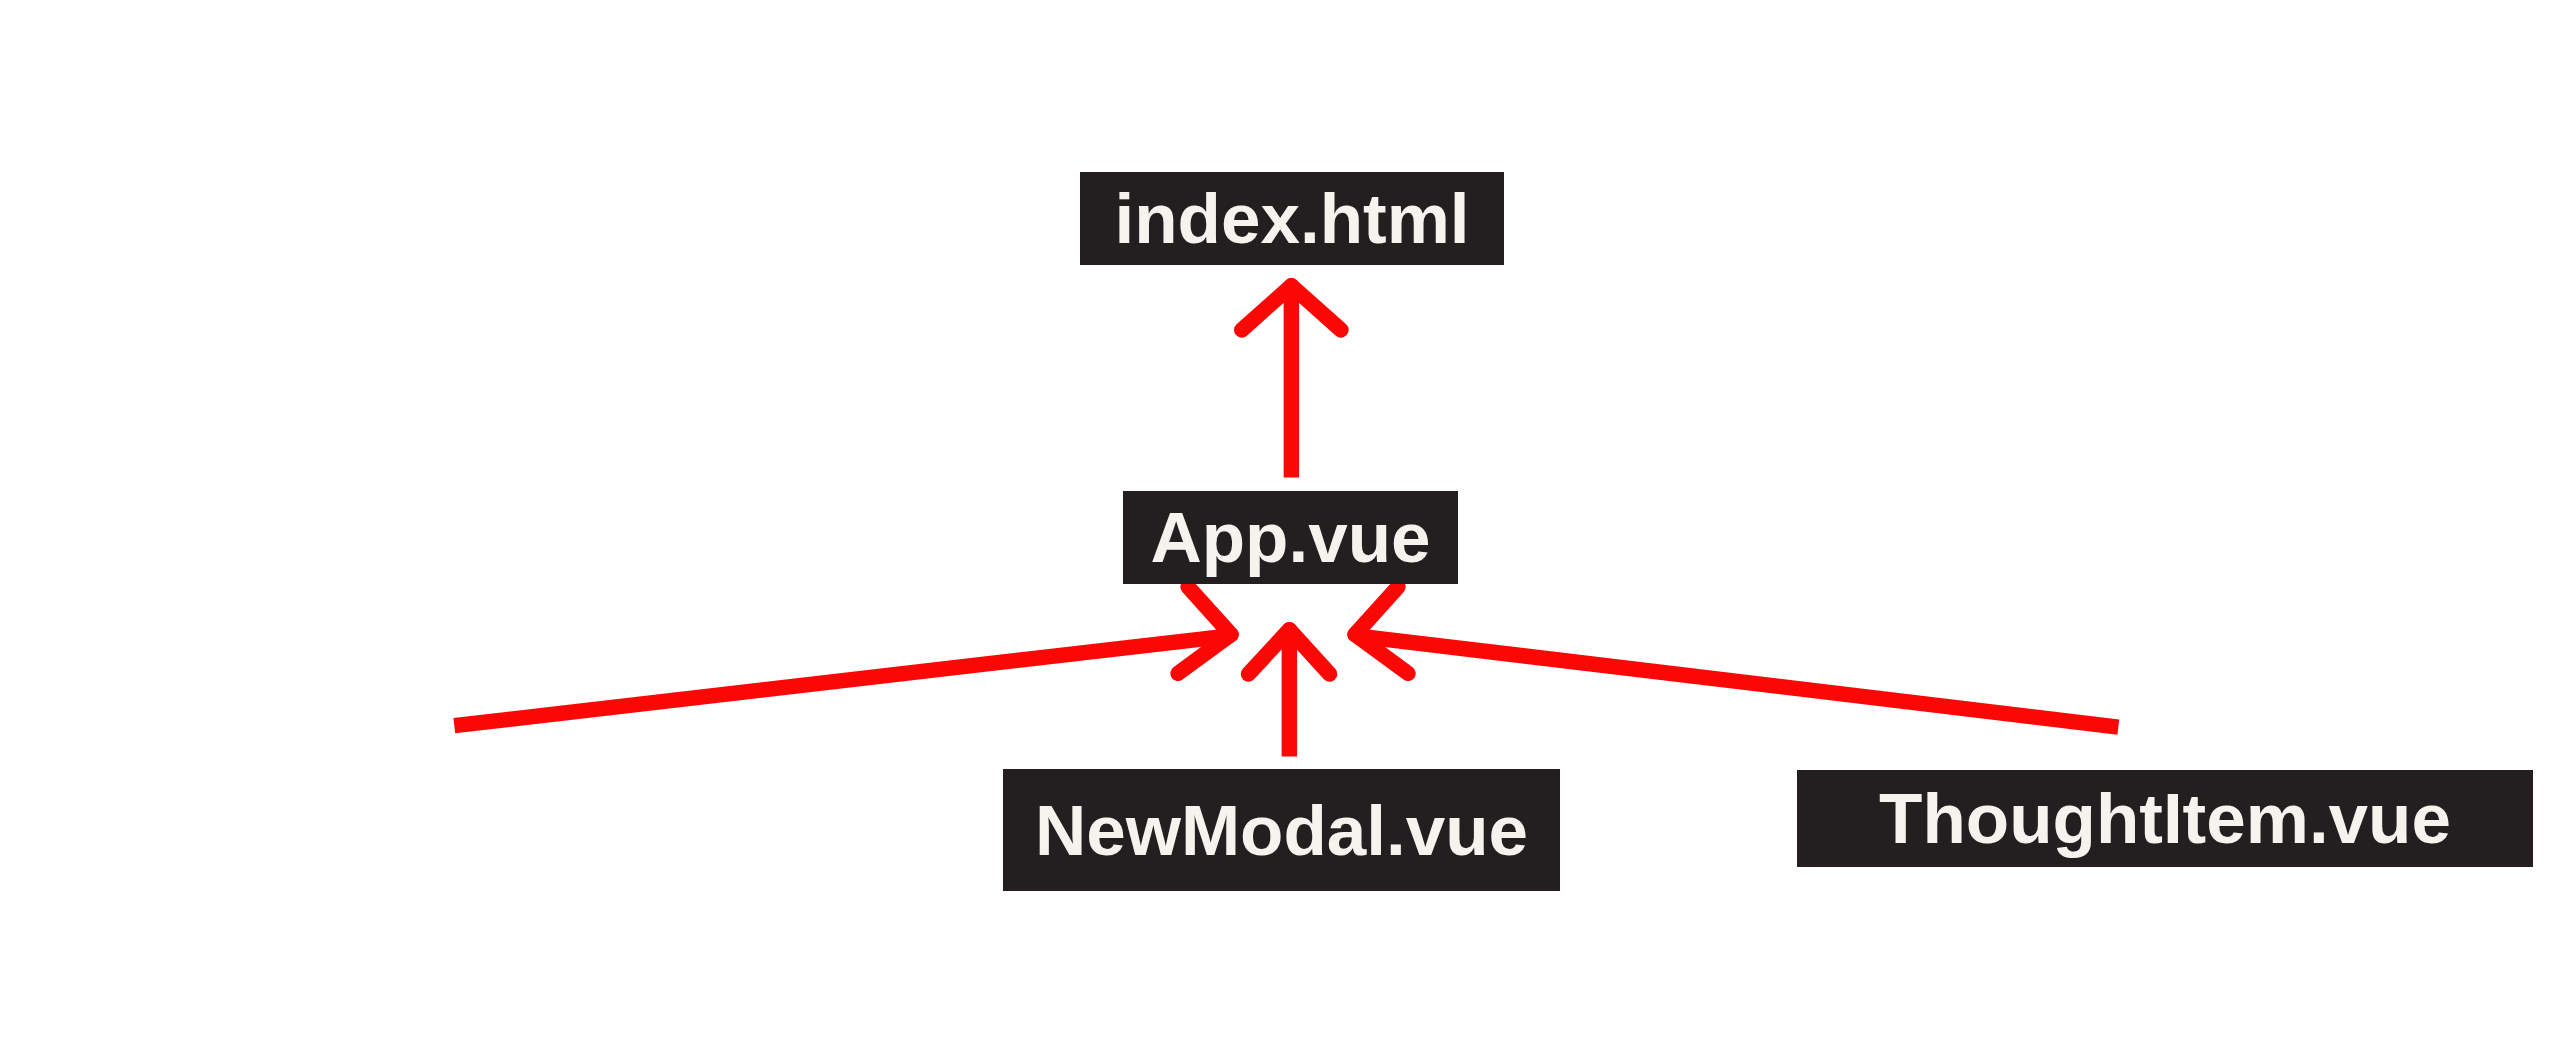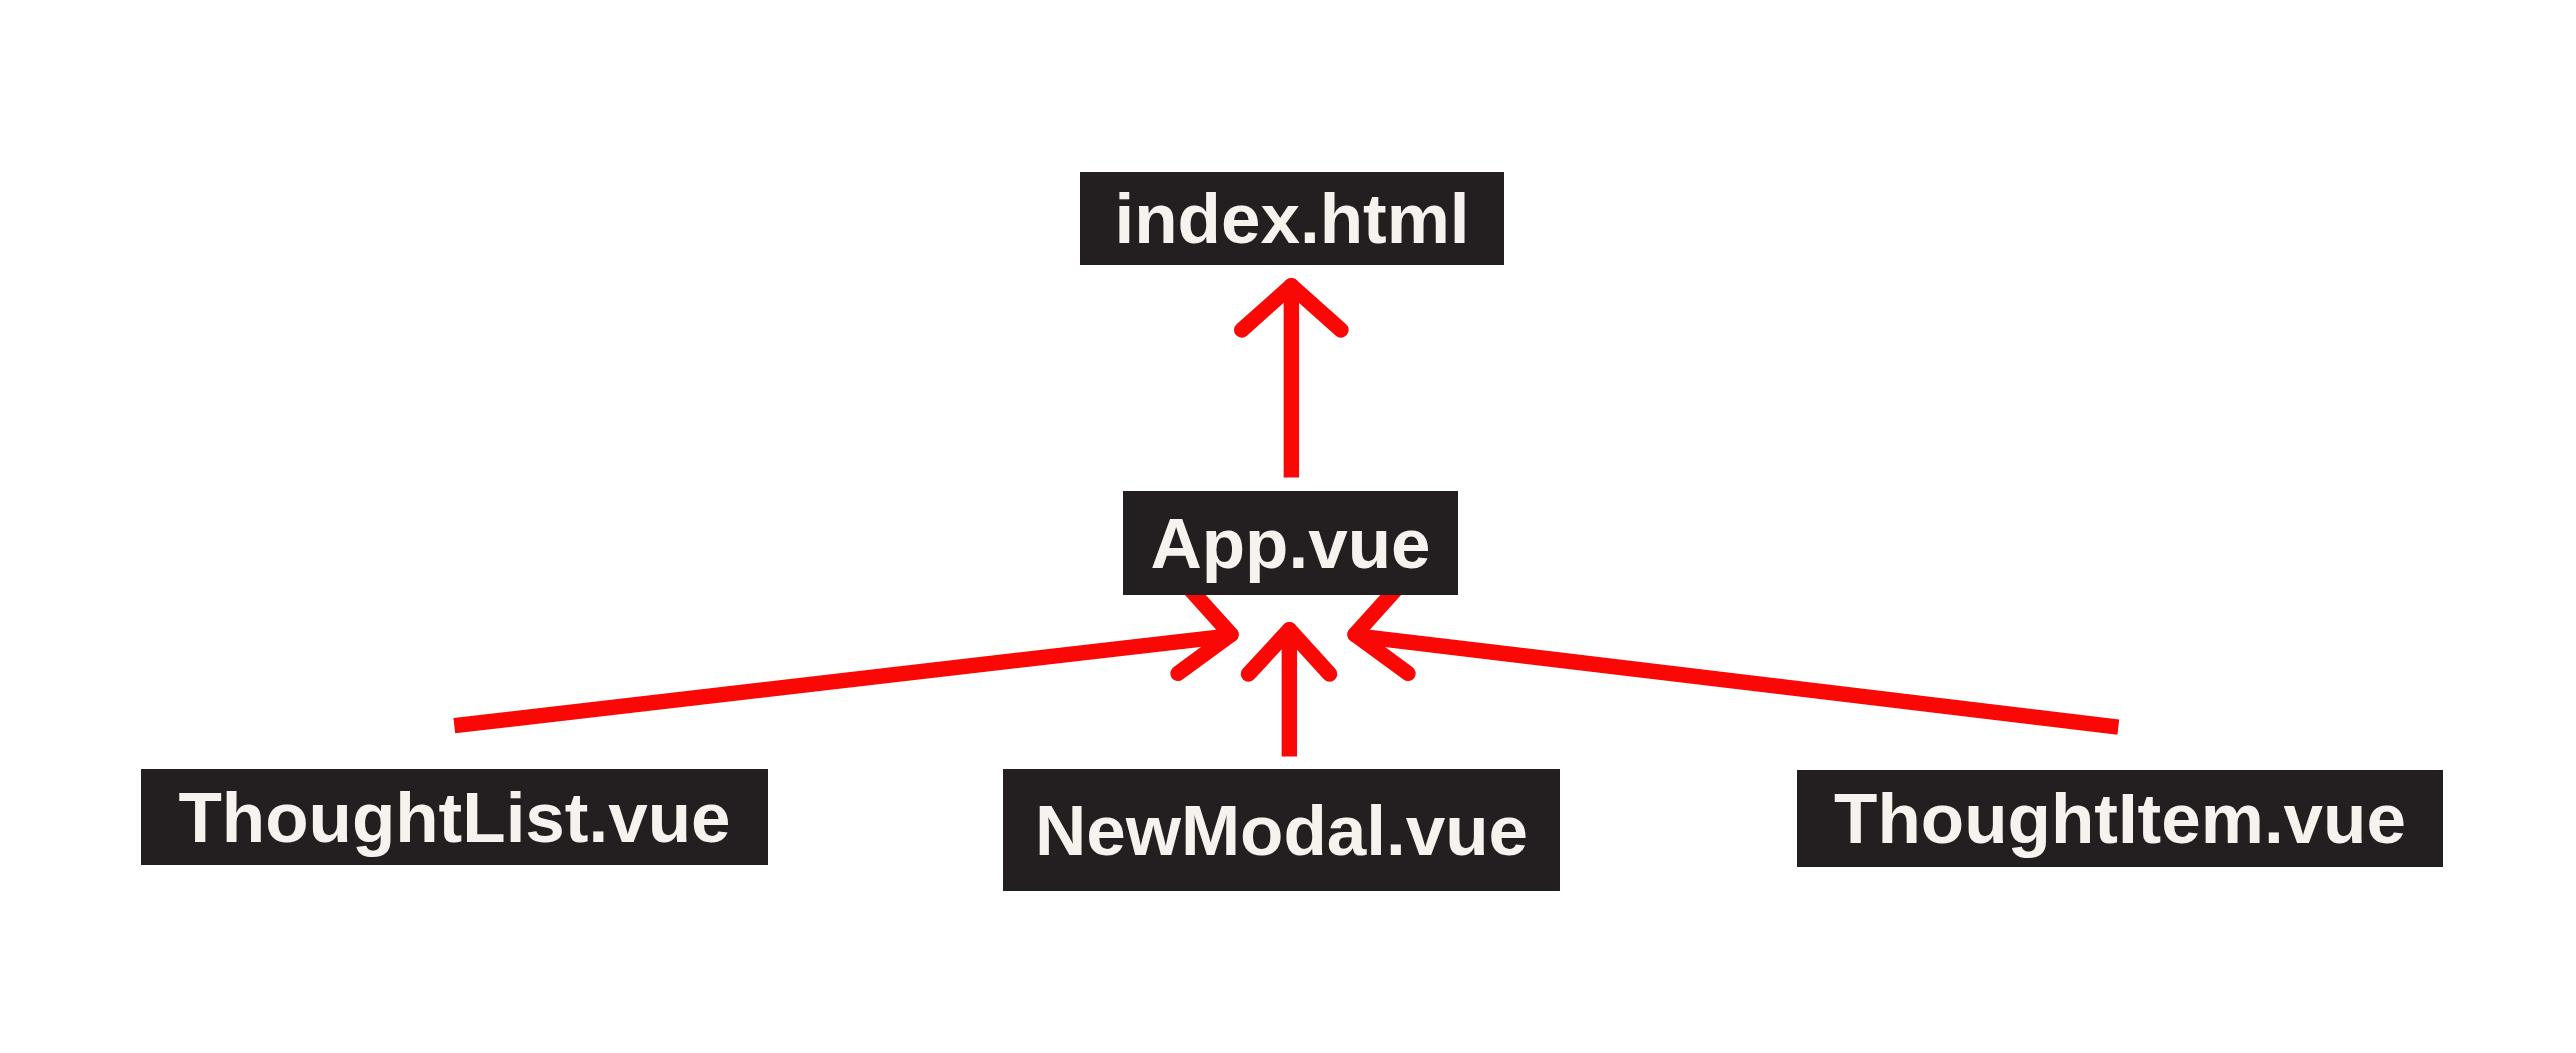--- a/index.html
+++ b/index.html
@@ -89,30 +89,27 @@
       <line class="shaft" x1="3158" y1="1084" x2="2022" y2="948"></line>
       <line class="wing" x1="2020" y1="946" x2="2084" y2="875"></line>
       <line class="wing" x1="2020" y1="946" x2="2099" y2="1004"></line>
     </g>
   </svg>
 
   <div class="node" style="left:1080px; top:172px; width:424px; height:93px;">
     <span>index.html</span>
   </div>
 
-  <div class="node" style="left:1123px; top:491px; width:335px; height:104px;">
+  <div class="node" style="left:1123px; top:491px; width:335px; height:93px;">
     <span>App.vue</span>
   </div>
 
-  <div class="node" style="left:141px; top:769px; width:627px; height:96px;">
-    <span>ThoughtList.vue</span>
-  </div>
 
   <div class="node" style="left:1003px; top:769px; width:557px; height:122px;">
     <span>NewModal.vue</span>
   </div>
 
-  <div class="node" style="left:1797px; top:770px; width:646px; height:97px;">
+  <div class="node" style="left:1797px; top:770px; width:736px; height:97px;">
     <span>ThoughtItem.vue</span>
   </div>
 
 </div>
 
 
 </body></html>

